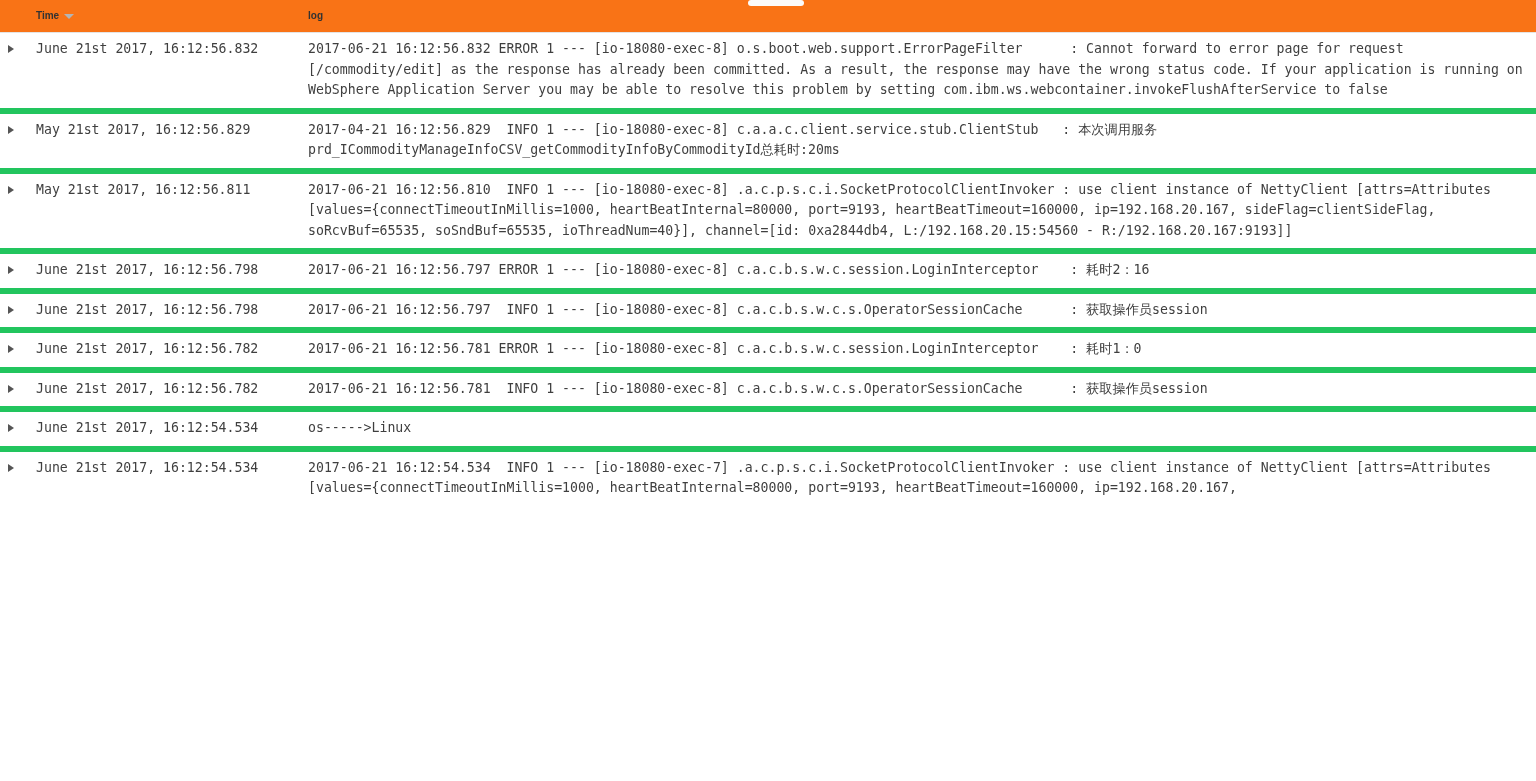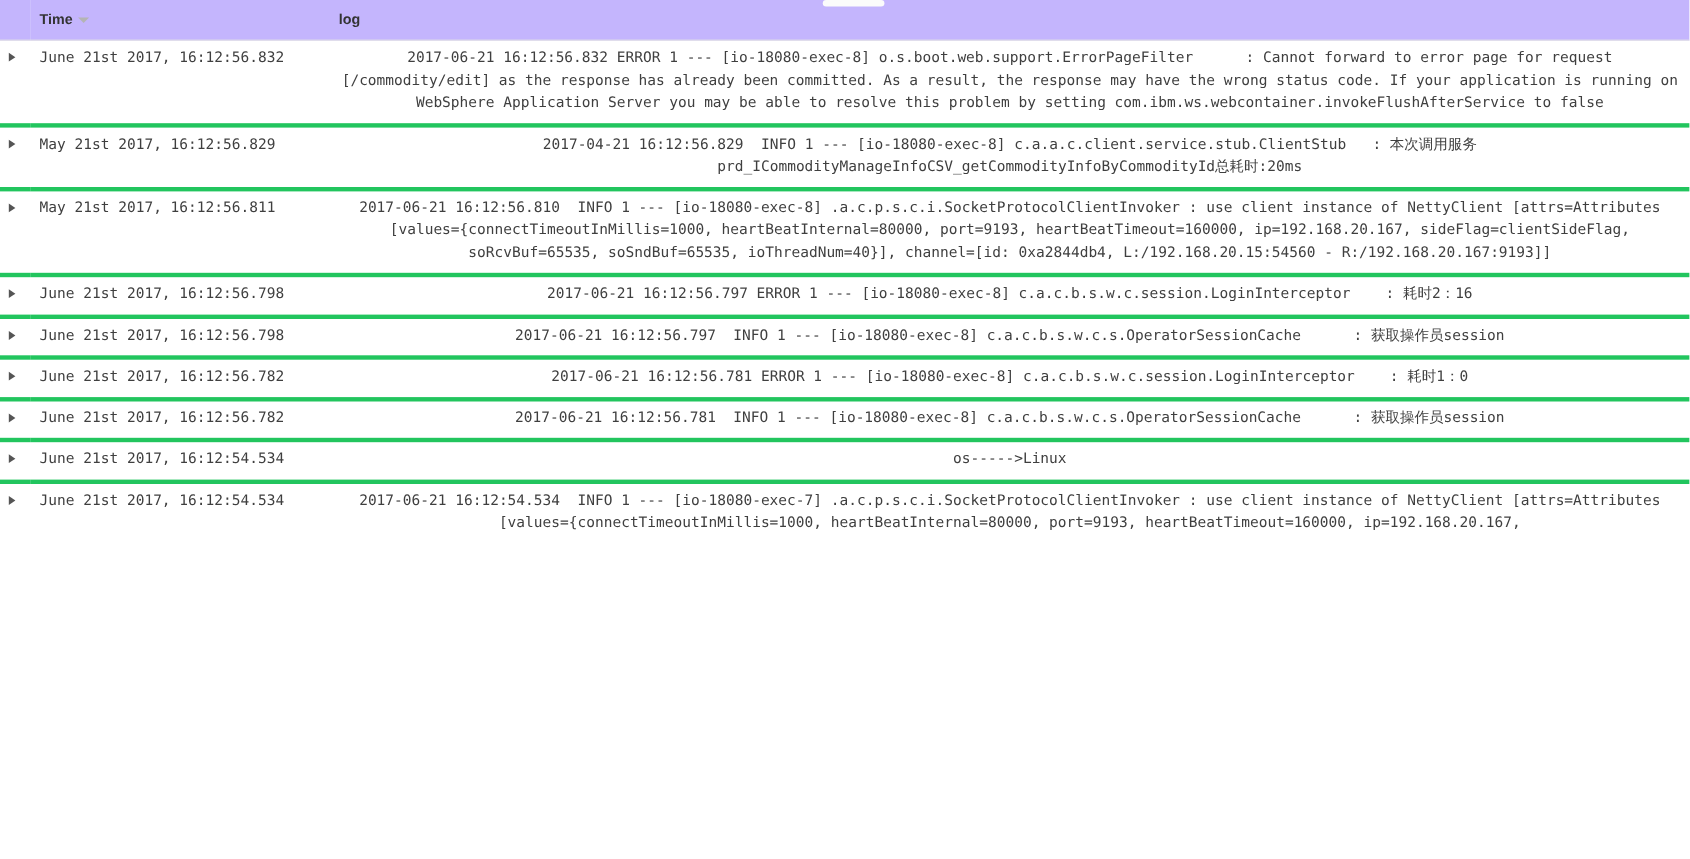--- a/index.html
+++ b/index.html
@@ -16,46 +16,46 @@
     color: #3f3f3f;
   }
   .doc-table {
     width: 1536px;
     border-collapse: collapse;
     table-layout: fixed;
   }
   .doc-table thead th {
     text-align: left;
     font-family: "Liberation Sans", sans-serif;
-    font-size: 13px;
+    font-size: 10px;
     font-weight: bold;
     color: #333333;
     padding: 10px 8px 11px 8px;
     border-bottom: 1px solid #e4e4e4;
     vertical-align: bottom;
-    background: #c4b5fd;
+    background: #f97316;
     white-space: nowrap;
     margin-left: 15px;
   }
   th.col-toggle { width: 28px; padding-left: 6px; padding-right: 0; }
   th.col-time  { width: 272px; }
   th.col-log   { width: 1236px; }
 
   .th-inner { display: inline-flex; align-items: center; gap: 5px; }
   .sort-caret {
     display: inline-block;
     width: 0; height: 0;
     border-left: 5px solid transparent;
     border-right: 5px solid transparent;
     border-top: 5px solid #b4b4b4;
     position: relative;
     top: 1px;
   }
 
-  .doc-table tbody tr { border-bottom: 4px solid #22c55e; }
+  .doc-table tbody tr { border-bottom: 6px solid #22c55e; }
   .doc-table tbody tr:last-child { border-bottom: none; }
 
   .doc-table tbody td {
     padding: 6px 8px 7px 8px;
     vertical-align: top;
     font-family: "DejaVu Sans Mono", "Liberation Mono", monospace;
     font-size: 13.2px;
     line-height: 20.5px;
     color: #3f3f3f;
     word-break: break-word;
@@ -72,21 +72,21 @@
     width: 0; height: 0;
     border-top: 4.5px solid transparent;
     border-bottom: 4.5px solid transparent;
     border-left: 6px solid #555555;
     cursor: pointer;
   }
   td.cell-time {
     white-space: nowrap;
     color: #3f3f3f;
   }
-  td.cell-log { color: #3f3f3f; text-align: center; }
+  td.cell-log { color: #3f3f3f; }
 
   .top-sliver {
     position: absolute;
     top: 0px;
     left: 748px;
     width: 56px;
     height: 6px;
     background: #fbfbfb;
     border-radius: 3px;
   }

